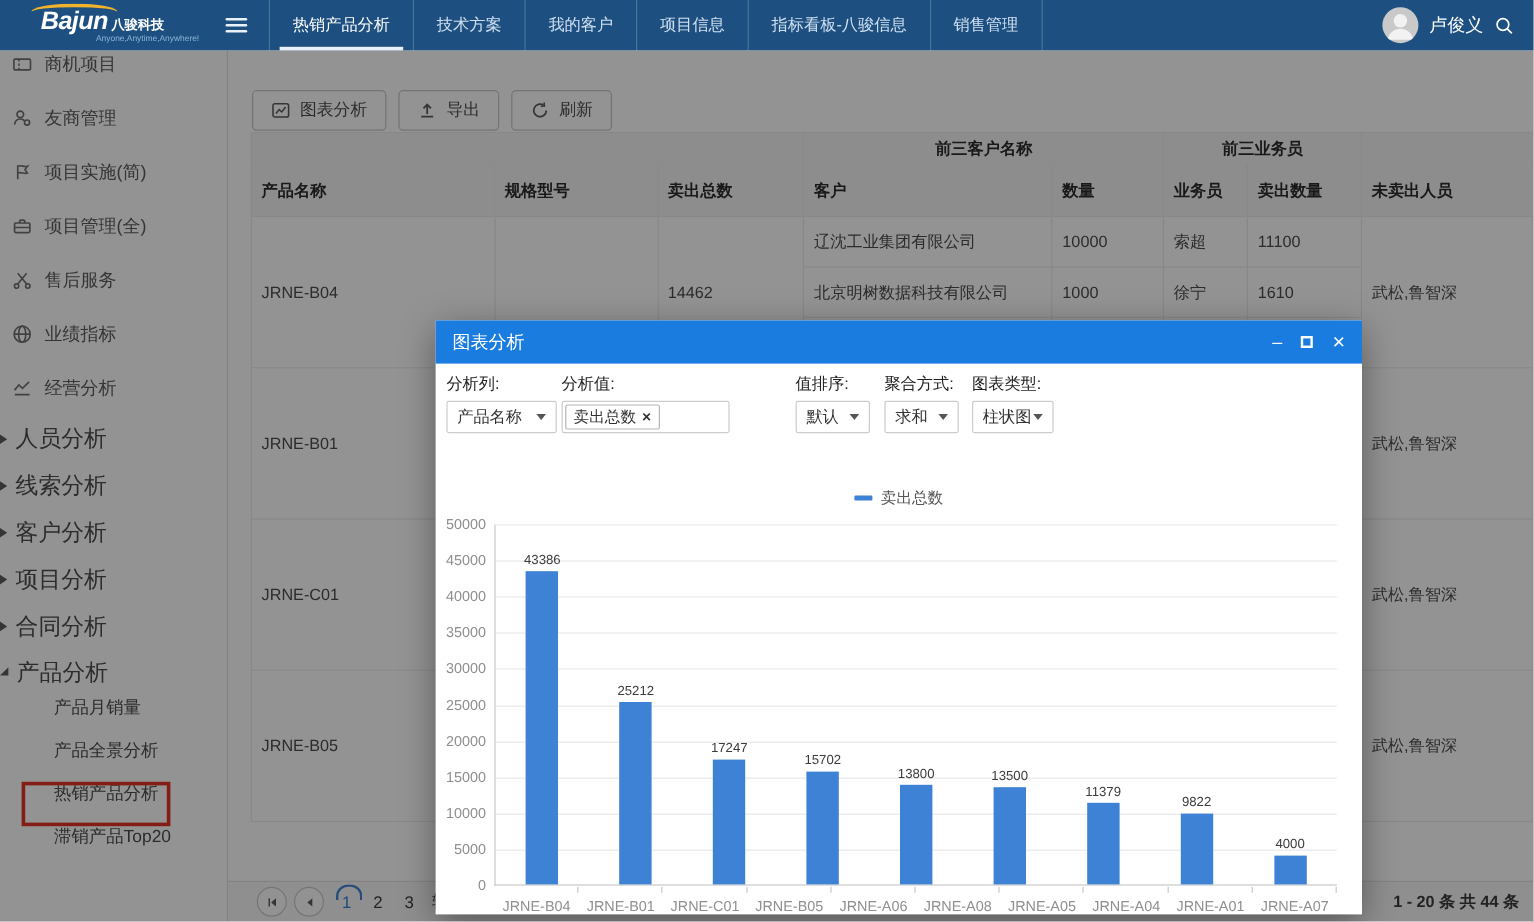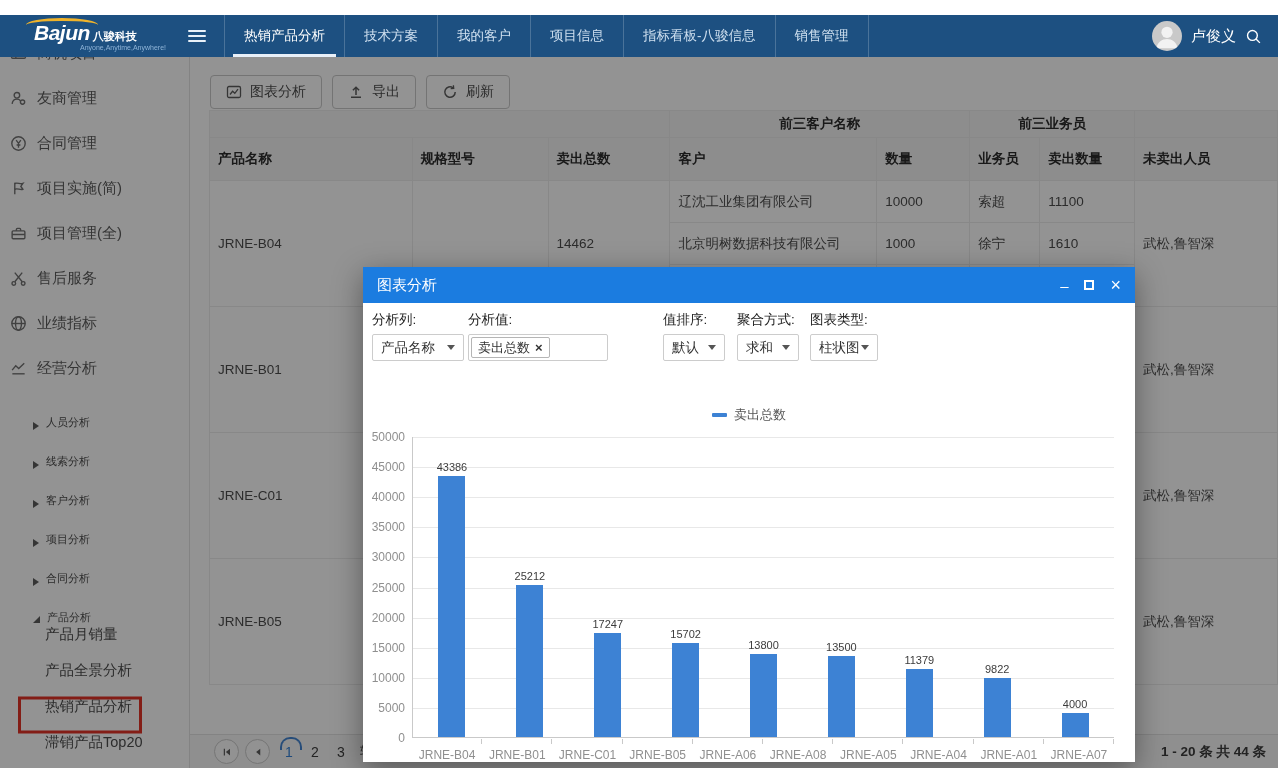--- a/index.html
+++ b/index.html
@@ -1,20 +1,20 @@
 <!DOCTYPE html>
 <html><head>
 <meta charset="utf-8">
 <style>
   * { box-sizing: border-box; margin: 0; padding: 0; }
   html,body { width:1278px; height:768px; overflow:hidden; }
   body { font-family:"Liberation Sans","DejaVu Sans",sans-serif; position:relative; background:#fff; }
 
   
-  .topnav { position:absolute; top:15px; left:0; right:0; height:42px; background:#1d5081; display:flex; align-items:center; color:#fff; z-index:20; }
+  .topnav { position:absolute; top:0; left:0; right:0; height:42px; background:#1d5081; display:flex; align-items:center; color:#fff; z-index:20; }
   .logo { margin-left:34px; position:relative; line-height:1; white-space:nowrap; }
   .logo-row { display:flex; align-items:baseline; }
   .logo-main { font-style:italic; font-weight:bold; font-size:21px; color:#fff; letter-spacing:-0.5px; position:relative; }
   .logo-swoosh { position:absolute; top:-4px; left:-8px; width:72px; height:14px; border-top:3px solid #f0b32a; border-radius:50%; }
   .logo-cn { font-size:11px; font-weight:bold; margin-left:3px; }
   .logo-tag { font-size:7px; color:#8fb4d8; margin:1px 0 0 46px; }
   .hamburger { margin-left:22px; width:18px; display:flex; flex-direction:column; gap:3px; cursor:pointer; }
   .hamburger i { display:block; height:2px; background:#e9f1f9; border-radius:1px; }
   .tabs { display:flex; height:100%; margin-left:18px; }
   .tab { padding:0 19px; display:flex; align-items:center; font-size:13.5px; color:#cfe0f0; border-left:1px solid rgba(255,255,255,.20); position:relative; cursor:pointer; white-space:nowrap; }
@@ -23,21 +23,21 @@
   .tab.active::after { content:""; position:absolute; left:8px; right:8px; bottom:0; height:3px; background:#e8f0f9; }
   .user-area { margin-left:auto; display:flex; align-items:center; margin-right:16px; gap:9px; }
   .avatar { width:30px; height:30px; border-radius:50%; background:#c9c9c9; overflow:hidden; display:flex; align-items:flex-end; justify-content:center; }
   .user-name { font-size:15px; color:#fff; cursor:pointer; }
 
   
   .sidebar { position:absolute; top:42px; left:0; width:190px; bottom:0; background:#fff; border-right:1px solid #e2e2e2; overflow:hidden; z-index:1; }
   .side-list { margin-top:-11px; }
   .s1 { height:45px; display:flex; align-items:center; padding-left:10px; color:#555; font-size:15px; cursor:pointer; white-space:nowrap; }
   .s1 .sicon { width:17px; height:17px; margin-right:10px; flex:0 0 17px; }
-  .s2 { height:39px; display:flex; align-items:flex-end; padding-left:33px; color:#444; font-size:11px; cursor:pointer; white-space:nowrap; }
+  .s2 { height:39px; display:flex; align-items:center; color:#444; font-size:19px; cursor:pointer; white-space:nowrap; }
   .s3 { height:36px; display:flex; align-items:flex-start; padding-left:45px; color:#444; font-size:14.5px; cursor:pointer; position:relative; white-space:nowrap; }
   .caret-r { width:0; height:0; border-left:6px solid #555; border-top:4.5px solid transparent; border-bottom:4.5px solid transparent; margin-right:7px; }
   .caret-exp { width:0; height:0; border-bottom:7px solid #555; border-left:7px solid transparent; margin-right:7px; margin-bottom:2px; }
   .anno-box { position:absolute; left:18px; top:50%; transform:translateY(-50%); width:124px; height:37px; border:3px solid #e2281d; z-index:7; pointer-events:none; }
 
   
   .main { position:absolute; top:42px; left:190px; right:0; bottom:0; background:#fff; z-index:1; }
   .toolbar { position:absolute; top:33px; left:20px; display:flex; gap:10px; }
   .btn { height:34px; display:flex; align-items:center; gap:8px; padding:0 15px; border:1px solid #c6c6c6; border-radius:4px; font-size:14px; color:#444; background:#fff; cursor:pointer; }
 
@@ -139,27 +139,20 @@
         </svg>
       <span>商机项目</span>
     </div>
     <div class="s1">
       <svg class="sicon" viewBox="0 0 16 16" fill="none" stroke="#6b6b6b" stroke-width="1.3">
           <circle cx="6.5" cy="5" r="2.6"></circle>
           <path d="M2 13c.4-3 2.3-4.4 4.5-4.4 1.4 0 2.6.5 3.4 1.5"></path>
           <circle cx="11.8" cy="11.4" r="2"></circle>
         </svg>
       <span>友商管理</span>
-    </div>
-    <div class="s1">
-      <svg class="sicon" viewBox="0 0 16 16" fill="none" stroke="#6b6b6b" stroke-width="1.3">
-          <circle cx="8" cy="8" r="6.3"></circle>
-          <path d="M5.8 4.8L8 7.8l2.2-3M8 7.8V12M6.2 9.4h3.6"></path>
-        </svg>
-      <span>合同管理</span>
     </div>
     <div class="s1">
       <svg class="sicon" viewBox="0 0 16 16" fill="none" stroke="#6b6b6b" stroke-width="1.3">
           <path d="M4.5 2.5v11"></path>
           <path d="M4.5 3.3c2.8-1.2 4.8 1 7.6 0l-1.9 2.7 1.9 2.7c-2.8 1-4.8-1.2-7.6 0"></path>
         </svg>
       <span>项目实施(简)</span>
     </div>
     <div class="s1">
       <svg class="sicon" viewBox="0 0 16 16" fill="none" stroke="#6b6b6b" stroke-width="1.3">

